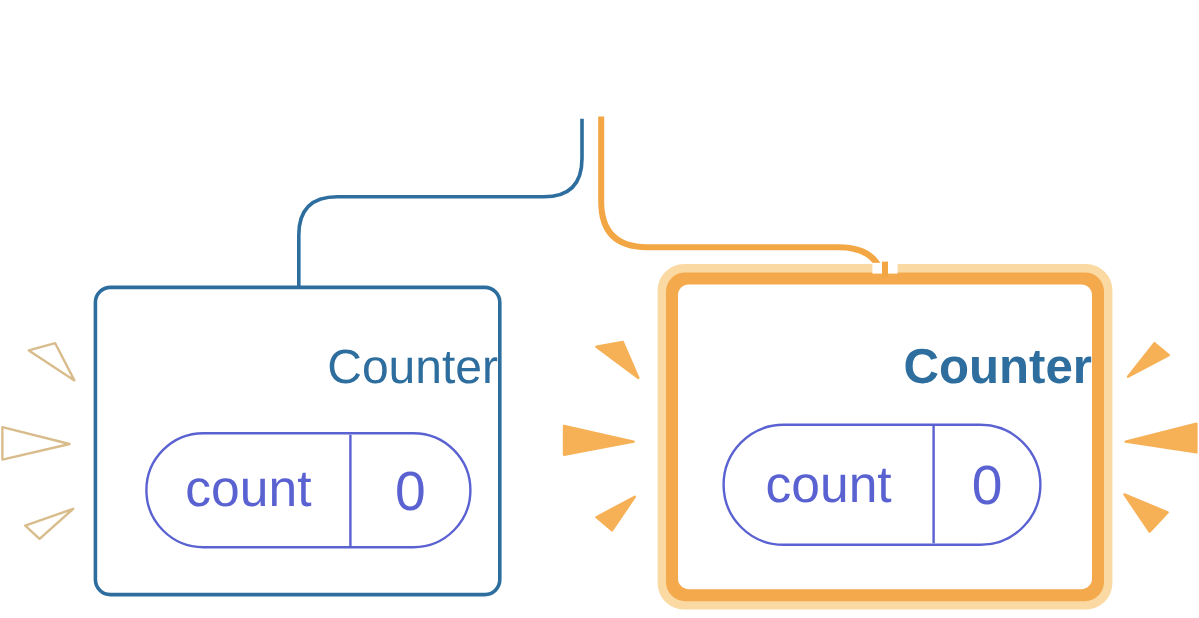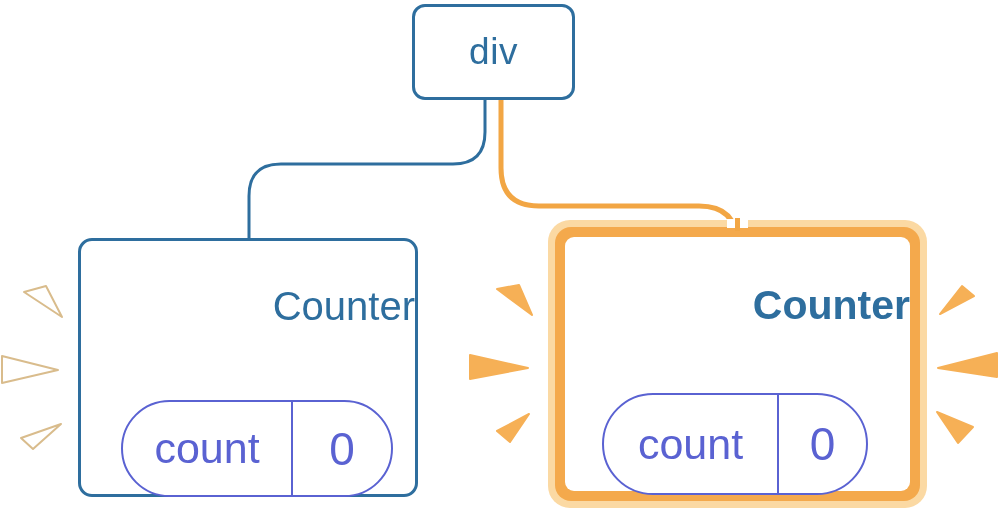--- a/index.html
+++ b/index.html
@@ -91,21 +91,20 @@
     line-height: 42px;
   }
   
   .pill {
     position: absolute;
     display: flex;
     border: 2px solid var(--indigo);
     border-radius: 60px;
     overflow: hidden;
     background: #ffffff;
-    margin-top: 40px;
   }
   .card-blue .pill { left: 40px; top: 119px; width: 272px; height: 97px; }
   .card-orange-inner .pill { left: 37px; top: 116px; width: 266px; height: 102px; }
   .pill .key-cell {
     display: flex; align-items: center; justify-content: center;
     border-right: 2px solid var(--indigo);
     color: var(--indigo);
     font-size: 43px;
   }
   .card-blue .pill .key-cell { width: 170px; }
@@ -156,23 +155,20 @@
       <polygon class="spark-orange" points="529,414 497,431 510,442"></polygon>
     </g>
 
     <g>
       <polygon class="spark-orange" points="940,314 962,286 974,296"></polygon>
       <polygon class="spark-orange" points="938,368 997,353 997,377"></polygon>
       <polygon class="spark-orange" points="937,412 958,443 973,427"></polygon>
     </g>
   </svg>
 
-  <div class="root-node">
-    <span class="label">div</span>
-  </div>
 
   <div class="card-blue">
     <div class="card-title">Counter</div>
     <div class="pill">
       <div class="key-cell">count</div>
       <div class="value-cell">0</div>
     </div>
   </div>
 
   <div class="card-orange-outer">

